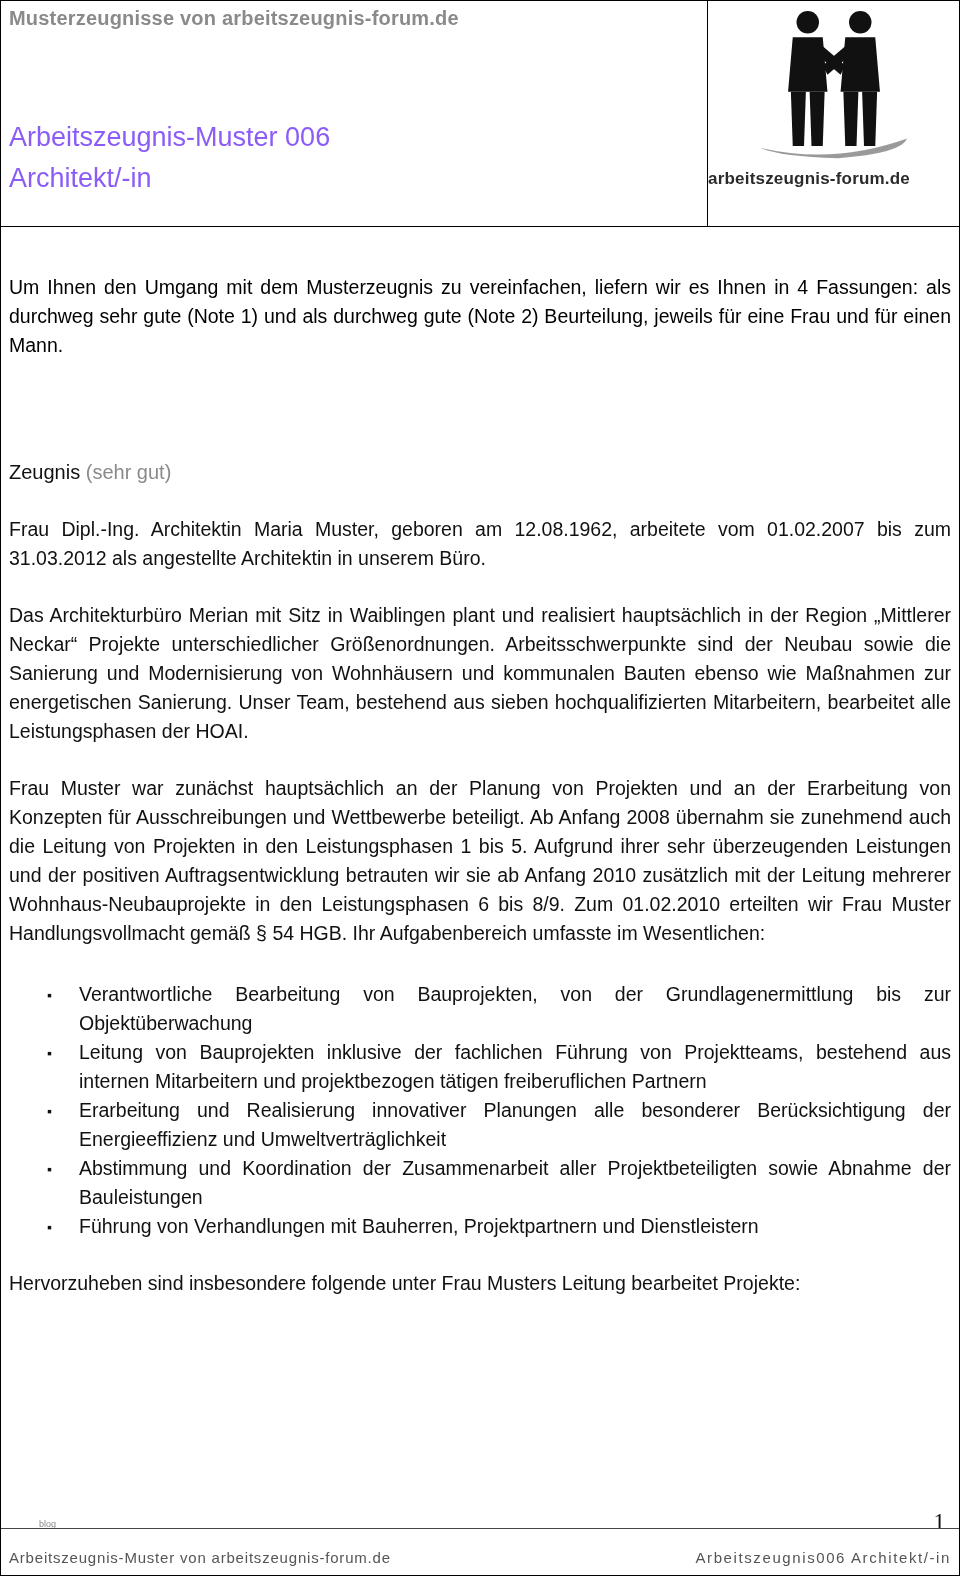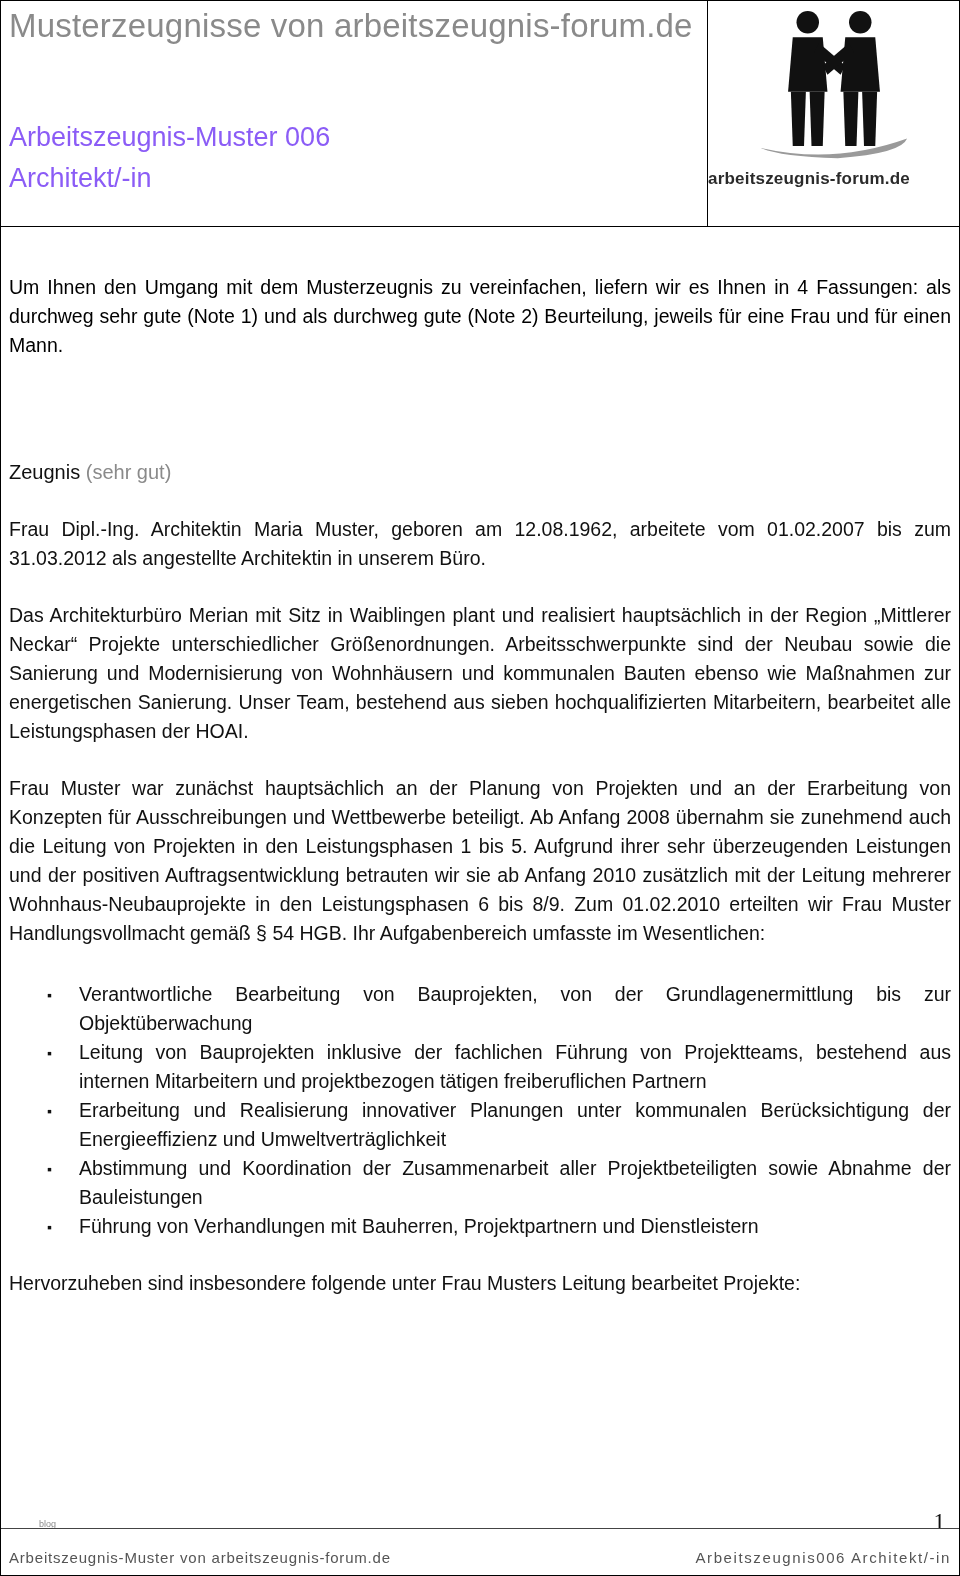--- a/index.html
+++ b/index.html
@@ -19,23 +19,24 @@
   
   .header {
     position: relative;
     height: 226px;
     border-bottom: 1px solid #000000;
   }
   .site-title {
     position: absolute;
     top: 6px;
     left: 8px;
-    font-size: 33px;
+    font-size: 20px;
     color: #8a8a8a;
     letter-spacing: 0.2px;
+    font-weight: bold;
   }
   .doc-title {
     position: absolute;
     left: 8px;
     top: 116px;
     font-size: 27px;
     color: #8b5cf6;
     line-height: 41px;
   }
   .logo-box {
@@ -172,21 +173,21 @@
       <span class="note">(sehr gut)</span>
     </h2>
 
     <p class="body">Frau Dipl.-Ing. Architektin Maria Muster, geboren am 12.08.1962, arbeitete vom 01.02.2007 bis zum 31.03.2012 als angestellte Architektin in unserem Büro.</p>
     <p class="body">Das Architekturbüro Merian mit Sitz in Waiblingen plant und realisiert hauptsächlich in der Region „Mittlerer Neckar“ Projekte unterschiedlicher Größenordnungen. Arbeitsschwerpunkte sind der Neubau sowie die Sanierung und Modernisierung von Wohnhäusern und kommunalen Bauten ebenso wie Maßnahmen zur energetischen Sanierung. Unser Team, bestehend aus sieben hochqualifizierten Mitarbeitern, bearbeitet alle Leistungsphasen der HOAI.</p>
     <p class="body">Frau Muster war zunächst hauptsächlich an der Planung von Projekten und an der Erarbeitung von Konzepten für Ausschreibungen und Wettbewerbe beteiligt. Ab Anfang 2008 übernahm sie zunehmend auch die Leitung von Projekten in den Leistungsphasen 1 bis 5. Aufgrund ihrer sehr überzeugenden Leistungen und der positiven Auftragsentwicklung betrauten wir sie ab Anfang 2010 zusätzlich mit der Leitung mehrerer Wohnhaus-Neubauprojekte in den Leistungsphasen 6 bis 8/9. Zum 01.02.2010 erteilten wir Frau Muster Handlungsvollmacht gemäß § 54 HGB. Ihr Aufgabenbereich umfasste im Wesentlichen:</p>
 
     <ul class="duties">
       <li><span class="marker">▪</span><span>Verantwortliche Bearbeitung von Bauprojekten, von der Grundlagenermittlung bis zur Objektüberwachung</span></li>
       <li><span class="marker">▪</span><span>Leitung von Bauprojekten inklusive der fachlichen Führung von Projektteams, bestehend aus internen Mitarbeitern und projektbezogen tätigen freiberuflichen Partnern</span></li>
-      <li><span class="marker">▪</span><span>Erarbeitung und Realisierung innovativer Planungen unter kommunalen Berücksichtigung der Energieeffizienz und Umweltverträglichkeit</span></li>
+      <li><span class="marker">▪</span><span>Erarbeitung und Realisierung innovativer Planungen alle besonderer Berücksichtigung der Energieeffizienz und Umweltverträglichkeit</span></li>
       <li><span class="marker">▪</span><span>Abstimmung und Koordination der Zusammenarbeit aller Projektbeteiligten sowie Abnahme der Bauleistungen</span></li>
       <li><span class="marker">▪</span><span>Führung von Verhandlungen mit Bauherren, Projektpartnern und Dienstleistern</span></li>
     </ul>
 
     <p class="closing">Hervorzuheben sind insbesondere folgende unter Frau Musters Leitung bearbeitet Projekte:</p>
   </main>
 
   <div class="blog-label">blog</div>
   <div class="page-number">1</div>
 

